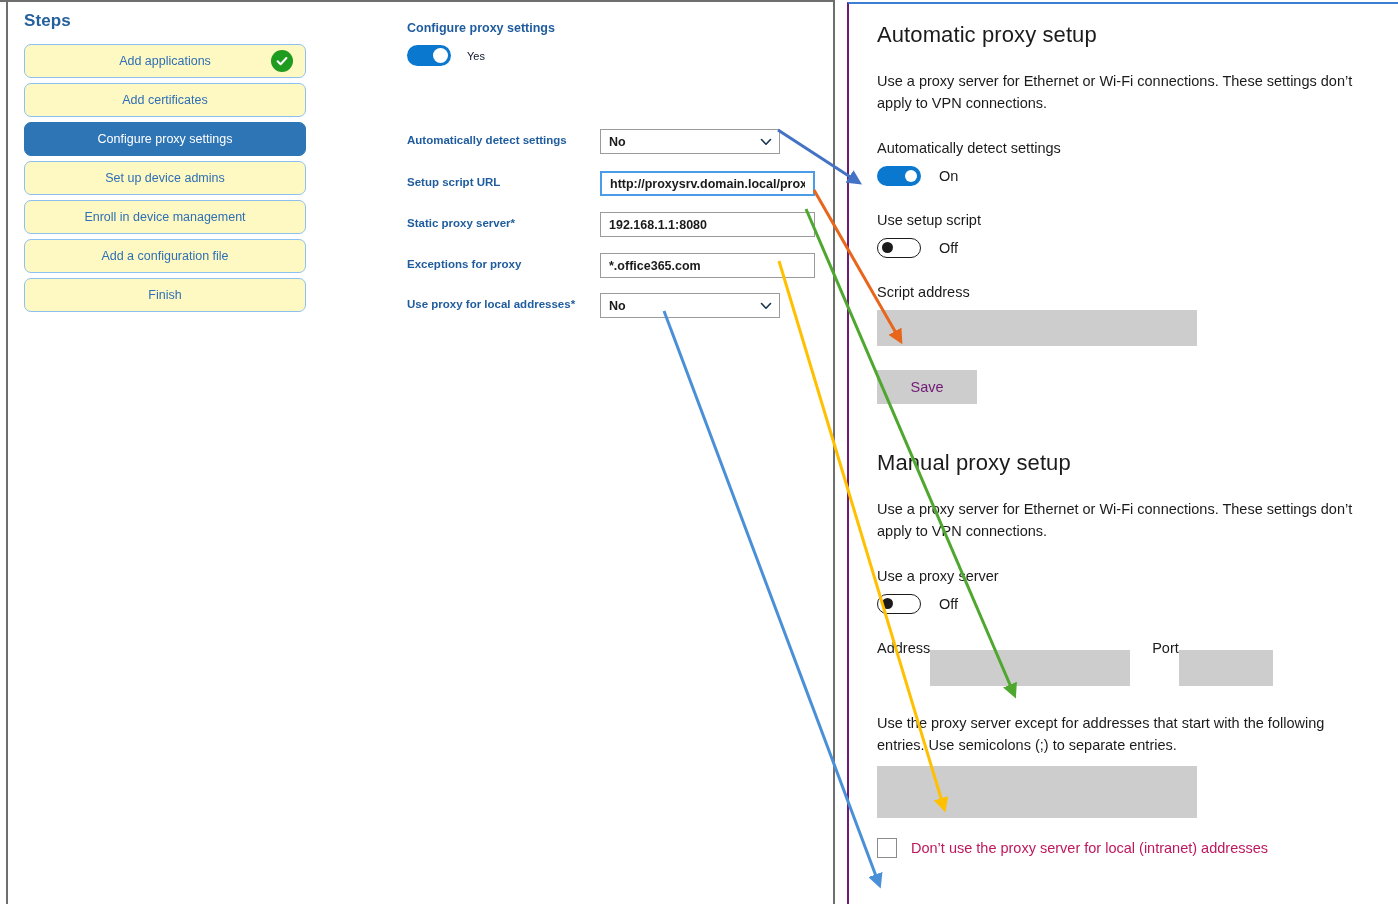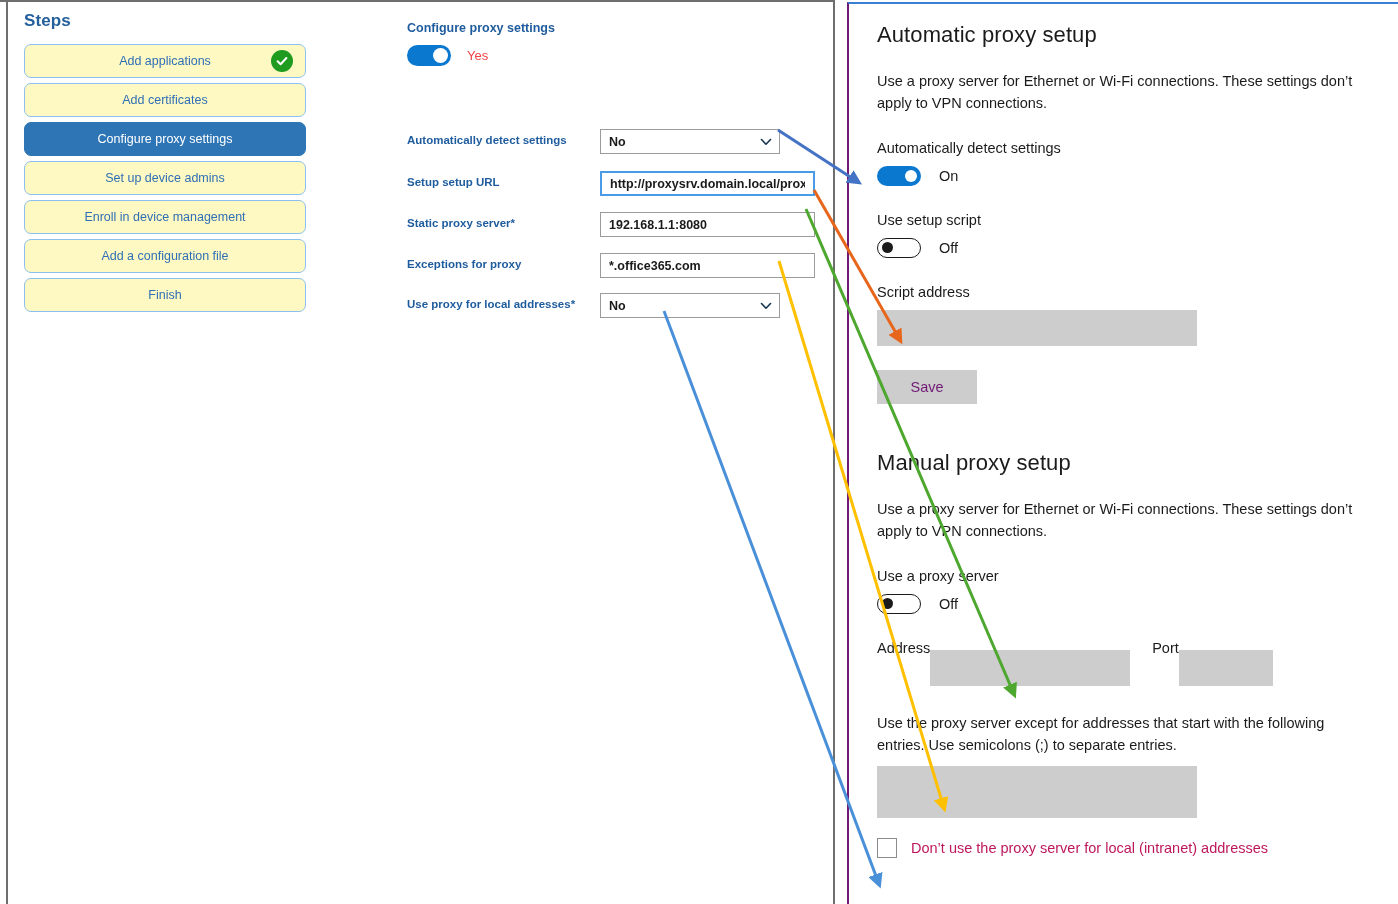--- a/index.html
+++ b/index.html
@@ -74,21 +74,21 @@
   }
   .toggle-row { position: absolute; left: 85px; top: 43px; display: flex; align-items: center; }
   .toggle-pill {
     width: 44px; height: 21px; border-radius: 11px;
     background: #0b78d0; position: relative; cursor: pointer;
   }
   .toggle-pill .knob {
     position: absolute; right: 3px; top: 3px;
     width: 15px; height: 15px; border-radius: 50%; background: #ffffff;
   }
-  .toggle-label { margin-left: 16px; font-size: 13px; color: #ef4444; }
+  .toggle-label { margin-left: 16px; font-size: 11px; color: #0f172a; }
 
   .field-row { position: absolute; left: 85px; width: 420px; height: 26px; }
   .field-label {
     position: absolute; left: 0; top: 5px;
     font-size: 11.5px; font-weight: bold; color: #1f5c9e;
     white-space: nowrap;
   }
   .field-label .req { color: #1f5c9e; font-weight: bold; }
   .field-ctl {
     position: absolute; left: 193px; top: 0;
@@ -239,21 +239,21 @@
         <span class="val-clip">No</span>
         <span class="chev">
           <svg width="12" height="12" viewBox="0 0 12 12">
             <path d="M1.5 3.5 L6 8.2 L10.5 3.5" fill="none" stroke="#16344f" stroke-width="1.6" stroke-linecap="round" stroke-linejoin="round"></path>
           </svg>
         </span>
       </div>
     </div>
 
     <div class="field-row" style="top:169px;">
-      <div class="field-label">Setup setup URL</div>
+      <div class="field-label">Setup script URL</div>
       <div class="field-ctl wide focus">
         <span class="val-clip">http://proxysrv.domain.local/proxy.pa</span>
       </div>
     </div>
 
     <div class="field-row" style="top:210px;">
       <div class="field-label"><span>Static proxy server</span><span class="req">*</span></div>
       <div class="field-ctl wide">
         <span class="val-clip">192.168.1.1:8080</span>
       </div>

